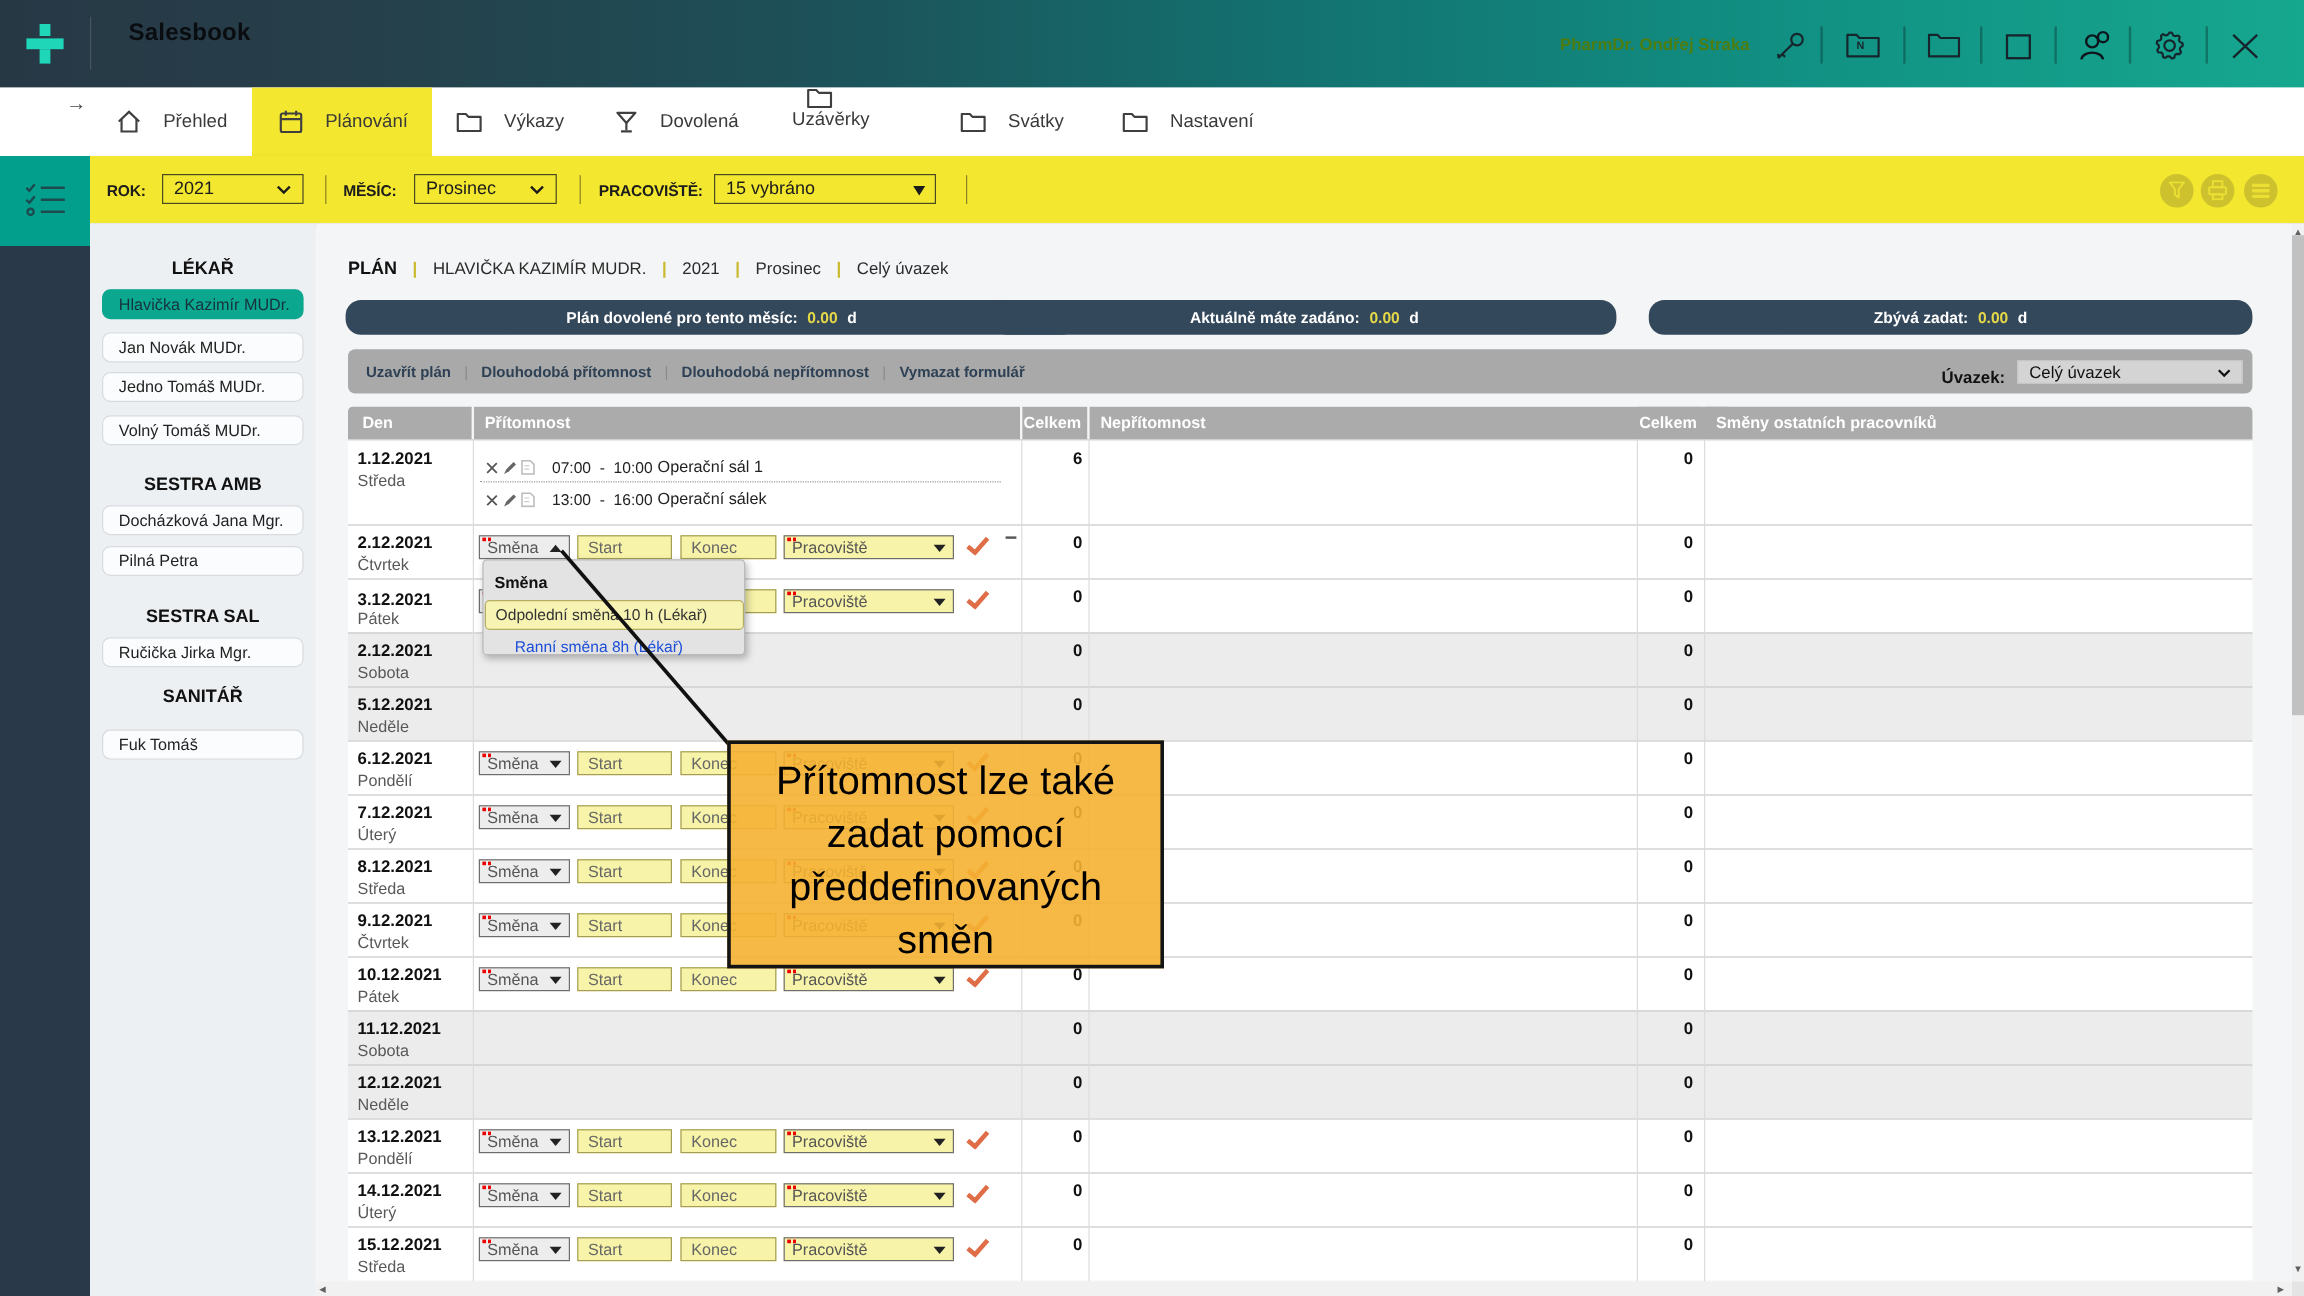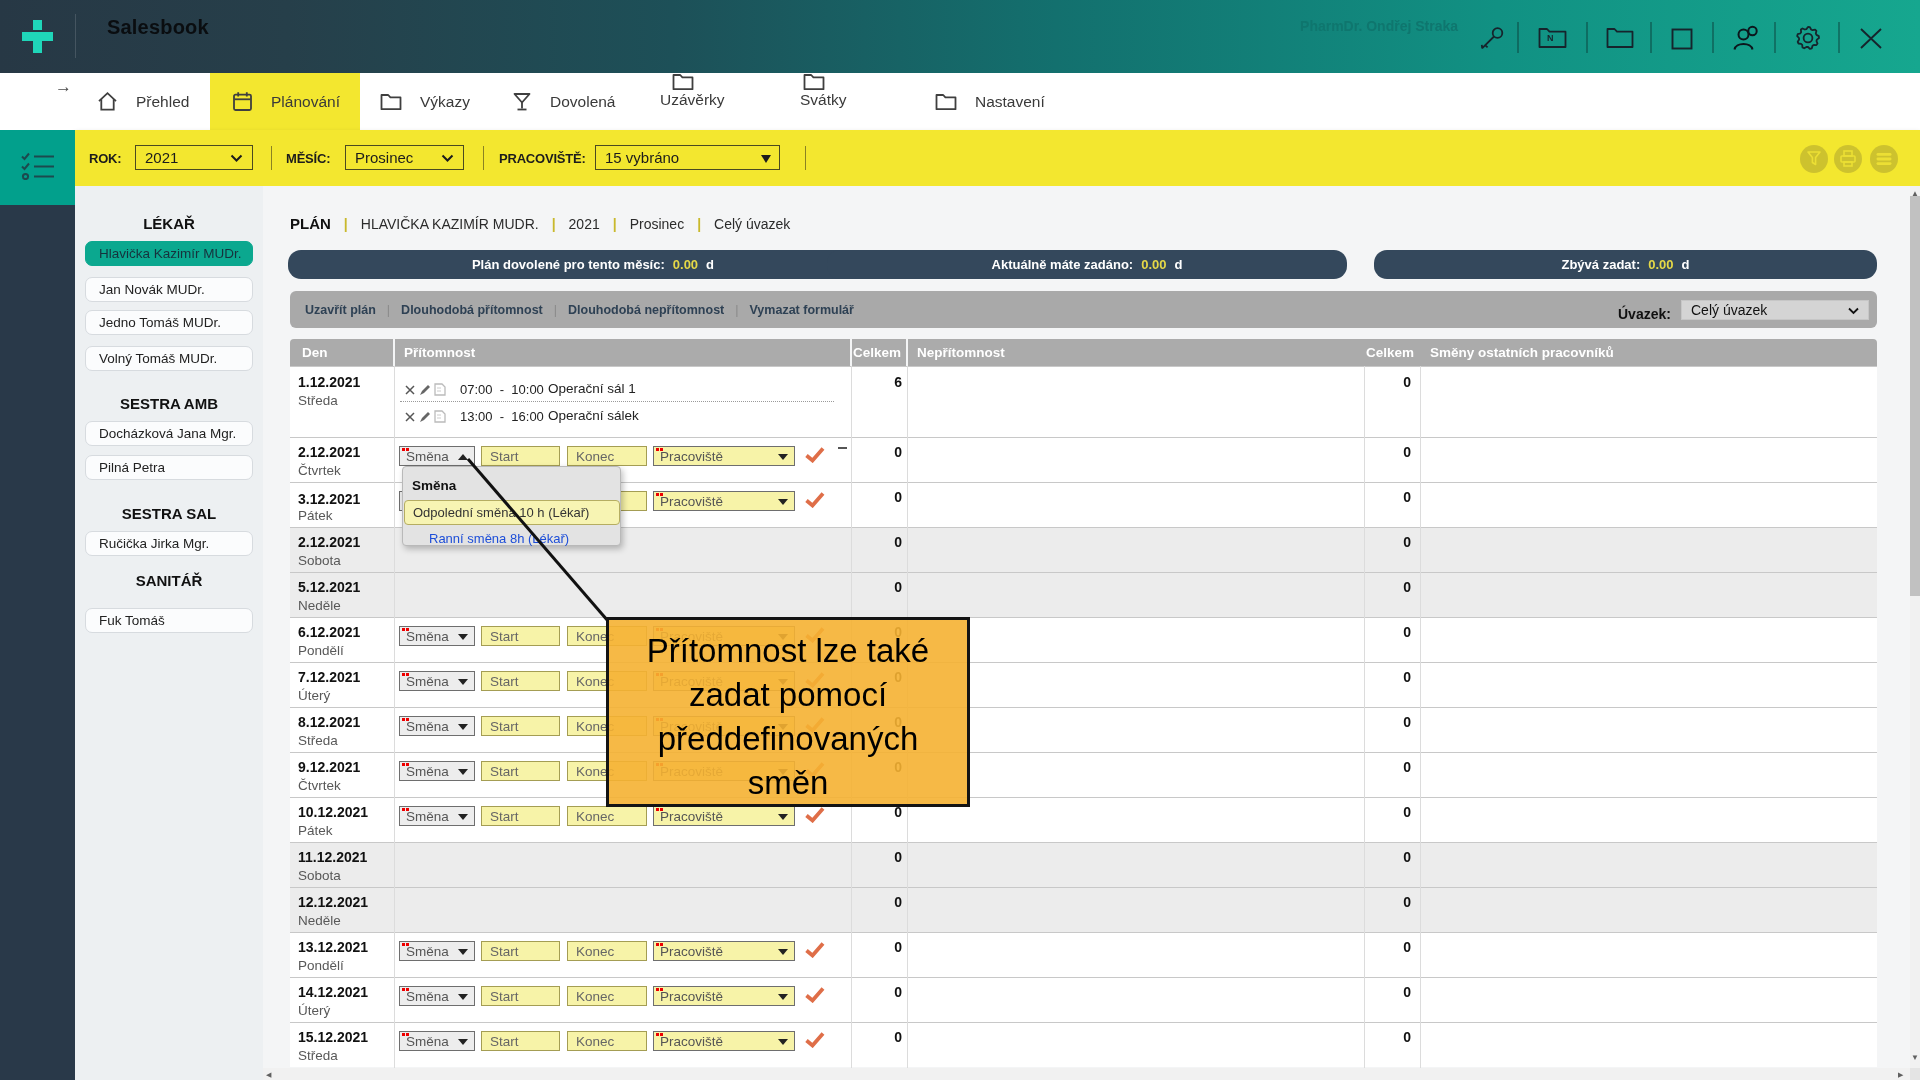--- a/index.html
+++ b/index.html
@@ -5,21 +5,21 @@
 * { margin:0; padding:0; box-sizing:border-box; }
 html,body { width:1920px; height:1080px; overflow:hidden; font-family:"Liberation Sans", sans-serif; }
 body { position:relative; background:#f4f5f6; }
 .abs { position:absolute; }
 
 
 #hdr { left:0; top:0; width:1920px; height:73px;
   background:linear-gradient(to right,#273845 0%,#263f4a 15%,#1d5058 35%,#13706e 55%,#119183 78%,#16a78f 100%); }
 #logo-sep { left:75px; top:14px; width:1px; height:44px; background:rgba(255,255,255,0.14); }
 #brand { left:107px; top:16px; font-size:20px; font-weight:bold; color:#0a0d10; letter-spacing:0.2px; }
-#uname { top:18px; right:462px; white-space:nowrap; font-size:14px; font-weight:bold; color:#0f766e; }
+#uname { top:29px; right:462px; white-space:nowrap; font-size:14px; font-weight:bold; color:#4d7c0f; }
 .hsep { top:22px; width:2px; height:31px; background:rgba(10,60,55,0.45); }
 .hicon { top:26px; }
 
 
 #nav { left:0; top:73px; width:1920px; height:57px; background:#fff; }
 .tab { top:73px; height:57px; display:flex; align-items:center; font-size:15.5px; color:#3a3a3a; }
 .tab svg { margin-right:18px; } .tab span { white-space:nowrap; }
 #tab-plan { background:#f3e72f; }
 #nav-arrow { left:55px; top:77px; font-size:17px; color:#4a4a4a; }
 
@@ -164,21 +164,21 @@
       <path d="M5.5 17.5 H14.5"></path>
     </svg>
     <span>Dovolená</span>
   </div>
 <div class="abs tab" style="left:660px;flex-direction:column;">
     <svg width="22" height="18" viewBox="0 0 22 18" fill="none" stroke="#3f3f3f" stroke-width="1.8">
       <path d="M1.5 16.2 V2 H8.2 L10.4 4.4 H20.5 V16.2 Z" stroke-linejoin="round"></path>
     </svg>
     <span>Uzávěrky</span>
   </div>
-<div class="abs tab" style="left:800px;flex-direction:column;">
+<div class="abs tab" style="left:800px;">
     <svg width="22" height="18" viewBox="0 0 22 18" fill="none" stroke="#3f3f3f" stroke-width="1.8">
       <path d="M1.5 16.2 V2 H8.2 L10.4 4.4 H20.5 V16.2 Z" stroke-linejoin="round"></path>
     </svg>
     <span>Svátky</span>
   </div>
 <div class="abs tab" style="left:935px;">
     <svg width="22" height="18" viewBox="0 0 22 18" fill="none" stroke="#3f3f3f" stroke-width="1.8">
       <path d="M1.5 16.2 V2 H8.2 L10.4 4.4 H20.5 V16.2 Z" stroke-linejoin="round"></path>
     </svg>
     <span>Nastavení</span>

